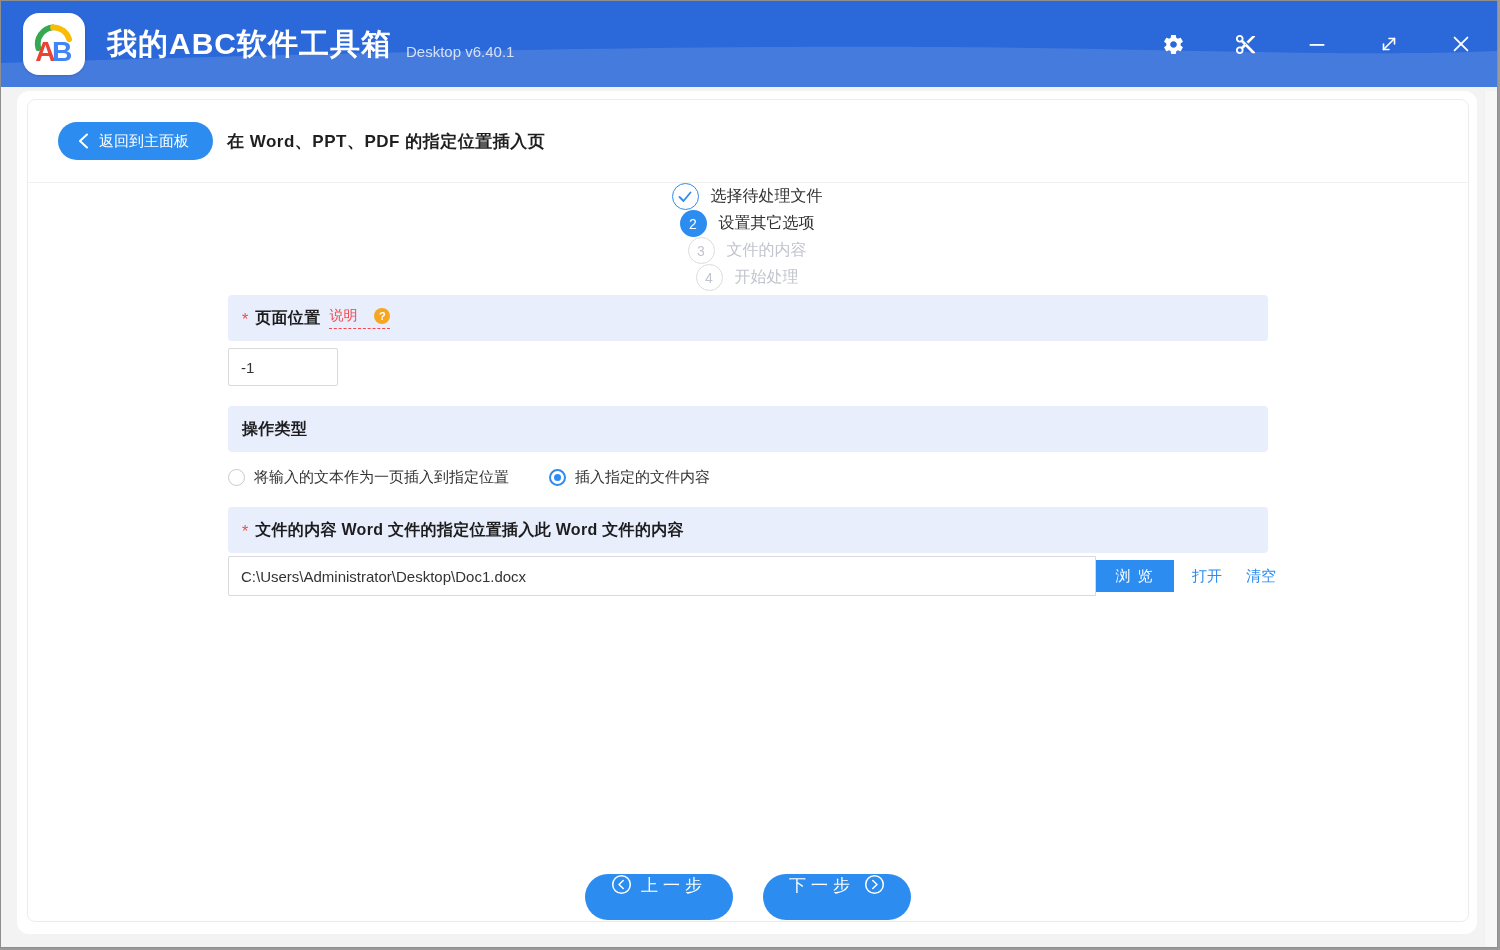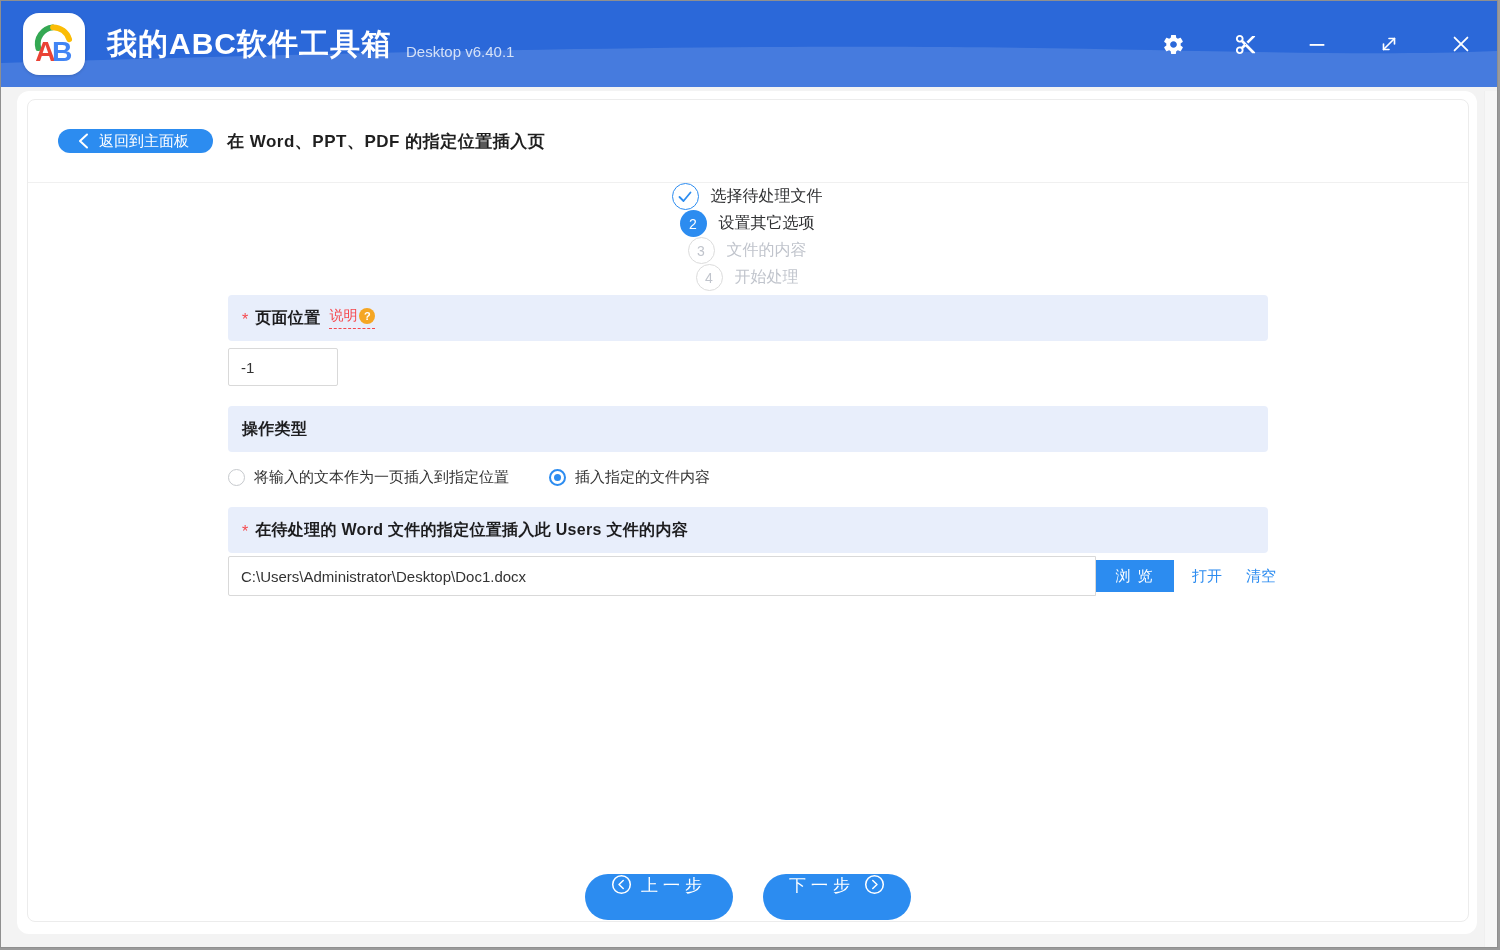--- a/index.html
+++ b/index.html
@@ -61,21 +61,21 @@
     position:absolute;right:0;top:90px;bottom:0;width:12px;
     background:#f7f7f7;border-left:1px solid #efefef;
   }
 
   
   .back-row{
     display:flex;align-items:center;height:82px;padding:0 30px;
     border-bottom:1px solid #f0f0f0;
   }
   .back-btn{
-    height:24px;border-radius:19px;background:var(--primary,#2c8cf0);
+    height:38px;border-radius:19px;background:var(--primary,#2c8cf0);
     color:#fff;font-size:15px;display:flex;align-items:center;gap:10px;
     padding:0 24px 0 20px;cursor:pointer;border:none;white-space:nowrap;
   }
   .page-title{
     margin-left:14px;font-size:17px;font-weight:bold;color:#1f1f1f;
     letter-spacing:.5px;
   }
 
   
   .steps{
@@ -99,21 +99,21 @@
   
   .form{width:1040px;margin:0 auto;}
   .section-header{
     margin-top:20px;height:46px;border-radius:4px;
     background:var(--sectionBg,#e8eefb);
     display:flex;align-items:center;padding:0 14px;box-sizing:border-box;
   }
   .req{color:var(--danger,#f5484d);font-size:16px;margin-right:7px;margin-top:3px;}
   .section-label{font-size:16px;font-weight:bold;color:#1d1d1f;letter-spacing:.3px;}
   .help-wrap{
-    margin-left:9px;display:flex;align-items:center;gap:2px;
+    margin-left:9px;display:flex;align-items:center;gap:17px;
     border-bottom:1px dashed var(--danger,#f5484d);padding-bottom:3px;cursor:pointer;
   }
   .help-link{color:var(--danger,#f5484d);font-size:14px;}
   .help-icon{
     width:16px;height:16px;border-radius:50%;background:var(--warning,#f5a623);
     color:#fff;font-size:11px;font-weight:bold;display:flex;align-items:center;
     justify-content:center;
   }
   .text-input{
     border:1px solid #d9d9d9;border-radius:2px;height:38px;box-sizing:border-box;
@@ -271,21 +271,21 @@
             <span class="radio-label">将输入的文本作为一页插入到指定位置</span>
           </div>
           <div class="radio-opt selected">
             <span class="radio-circle"></span>
             <span class="radio-label">插入指定的文件内容</span>
           </div>
         </div>
 
         <div class="section-header">
           <span class="req">*</span>
-          <span class="section-label">在待处理的 Word 文件的指定位置插入此 Users 文件的内容</span>
+          <span class="section-label">文件的内容 Word 文件的指定位置插入此 Word 文件的内容</span>
         </div>
         <div class="file-row">
           <input class="text-input file-input" value="C:\Users\Administrator\Desktop\Doc1.docx" style="">
           <button class="browse-btn">浏览</button>
           <div class="file-links">
             <span class="link">打开</span>
             <span class="link">清空</span>
           </div>
         </div>
       </div>

